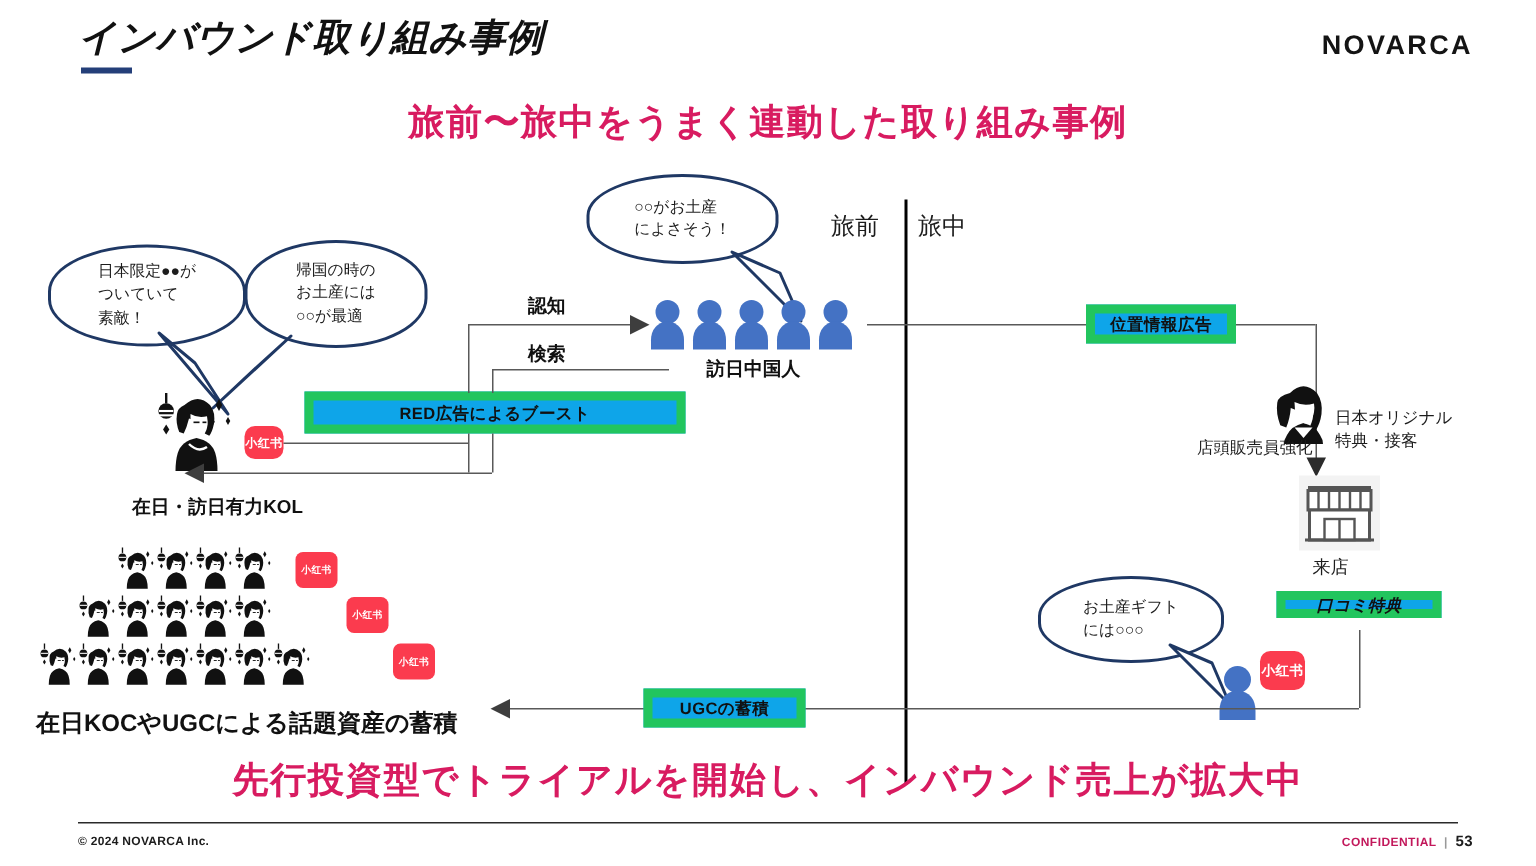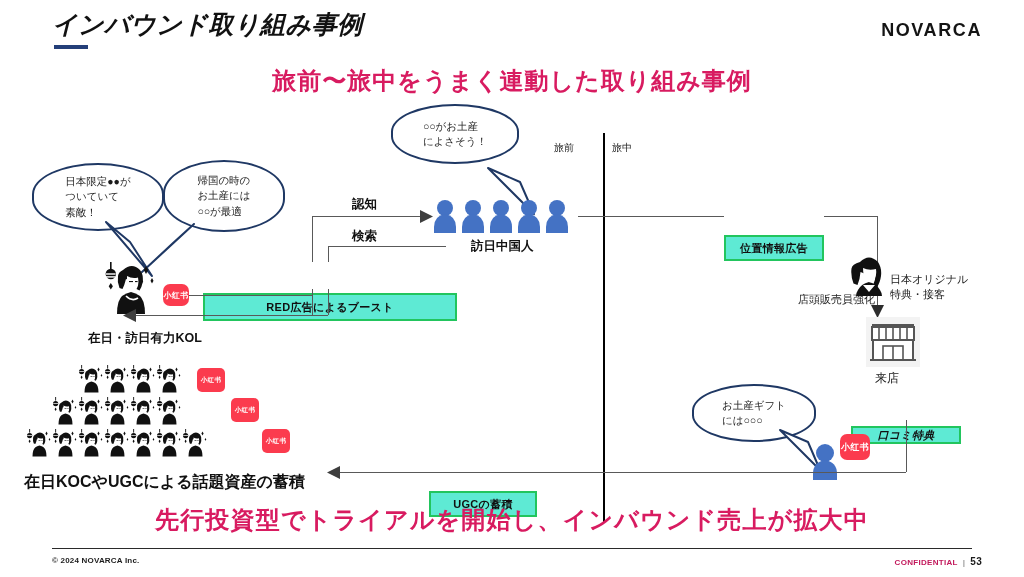--- a/index.html
+++ b/index.html
@@ -44,33 +44,33 @@
   .bubble{
     border:2px solid #1f3864;border-radius:50%/46%;background:#fff;
     display:flex;align-items:center;justify-content:center;text-align:left;
     box-sizing:border-box;
   }
   .bubble .txt{font-size:10.5px;line-height:1.45;color:#1c1c1c;white-space:pre-line;}
   .tail{position:absolute;}
 
   
   .pbox{
-    border:2px solid #22c55e;background:#5eead4;display:flex;align-items:center;justify-content:center;
-    font-size:11px;font-weight:bold;color:#111;box-sizing:border-box;letter-spacing:.3px;margin-top:32px;
+    border:6px solid #22c55e;background:#0ea5e9;display:flex;align-items:center;justify-content:center;
+    font-size:11px;font-weight:bold;color:#111;box-sizing:border-box;letter-spacing:.3px;
   }
 
   
   .hline{background:#595959;height:1px;}
   .vline{background:#595959;width:1px;}
   .divider{background:#000;width:2px;}
 
   
   .lbl{font-size:11px;color:#1c1c1c;line-height:1.4;white-space:pre-line;}
   .lbl-b{font-size:12.5px;font-weight:bold;color:#111;white-space:nowrap;}
-  .lbl-ph{font-size:10px;color:#1c1c1c;white-space:nowrap;}
+  .lbl-ph{font-size:16px;color:#1c1c1c;white-space:nowrap;}
 
   
   .red-badge{
     background:#fb3b4e;border-radius:7px;display:flex;align-items:center;justify-content:center;
     color:#fff;font-weight:bold;font-size:8px;letter-spacing:.3px;box-sizing:border-box;
   }
   .red-badge.sm{border-radius:5px;font-size:6.5px;}
 
   svg{display:block;overflow:visible;}
 </style>
@@ -154,21 +154,21 @@
   <div class="abs lbl-b" style="left:352px;top:228px;">検索</div>
 
   <div class="abs vline" style="left:312px;top:289px;height:26px;"></div>
   <div class="abs vline" style="left:328px;top:289px;height:26px;"></div>
   <div class="abs hline" style="left:128px;top:315px;width:200px;"></div>
   <div class="abs hline" style="left:189px;top:295px;width:123px;"></div>
   <svg class="abs" style="left:122px;top:309px;" width="14" height="13" viewBox="0 0 14 13">
     <path d="M14 0 L1 6.5 L14 13 Z" fill="#3e3e3e"></path>
   </svg>
 
-  <div class="abs bubble" style="left:391px;top:104px;width:128px;height:60px;">
+  <div class="abs bubble" style="left:391px;top:116px;width:128px;height:60px;">
     <span class="txt">○○がお土産
 によさそう！</span>
   </div>
   <svg class="abs tail" style="left:484px;top:166px;" width="62" height="54" viewBox="0 0 62 54">
     <path d="M4 2 L50 48 L36 16 Z" fill="#fff" stroke="#1f3864" stroke-width="2" stroke-linejoin="round"></path>
   </svg>
 
   <svg class="abs" style="left:432px;top:199px;" width="142" height="36" viewBox="0 0 142 36">
     <g fill="#4472c4">
       <g>

